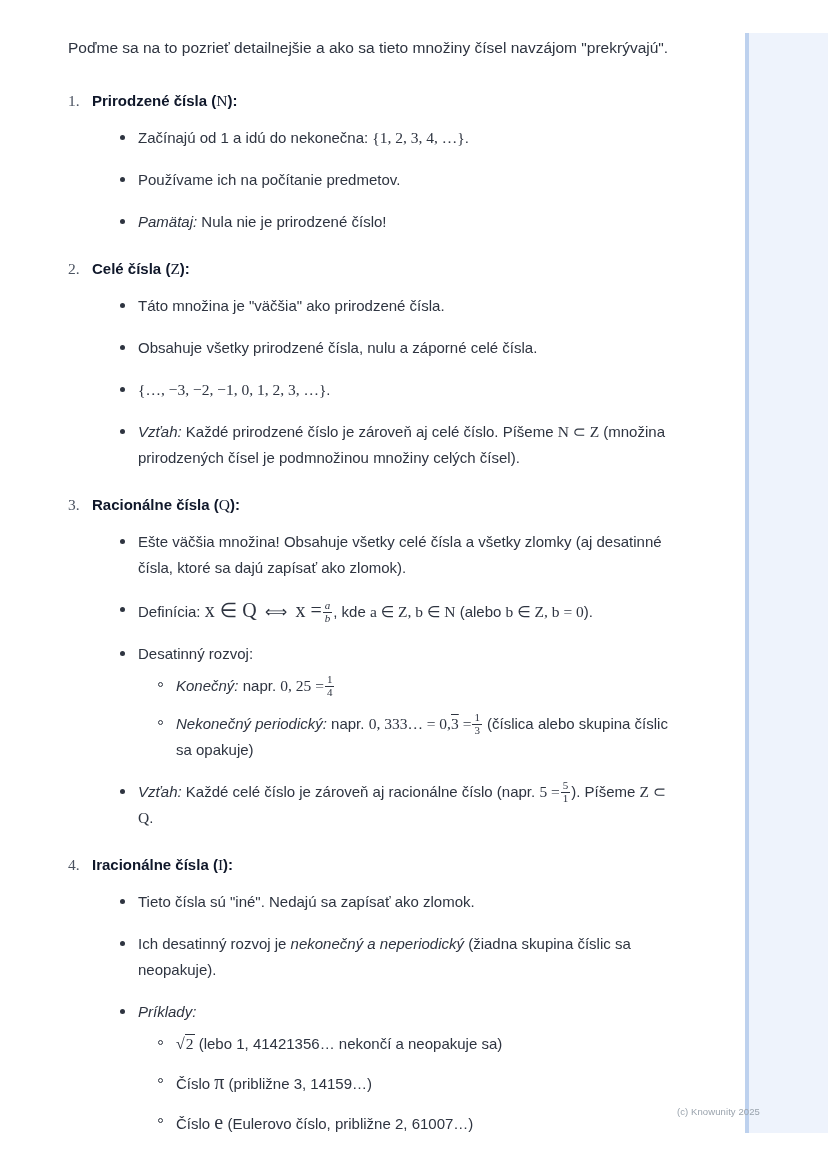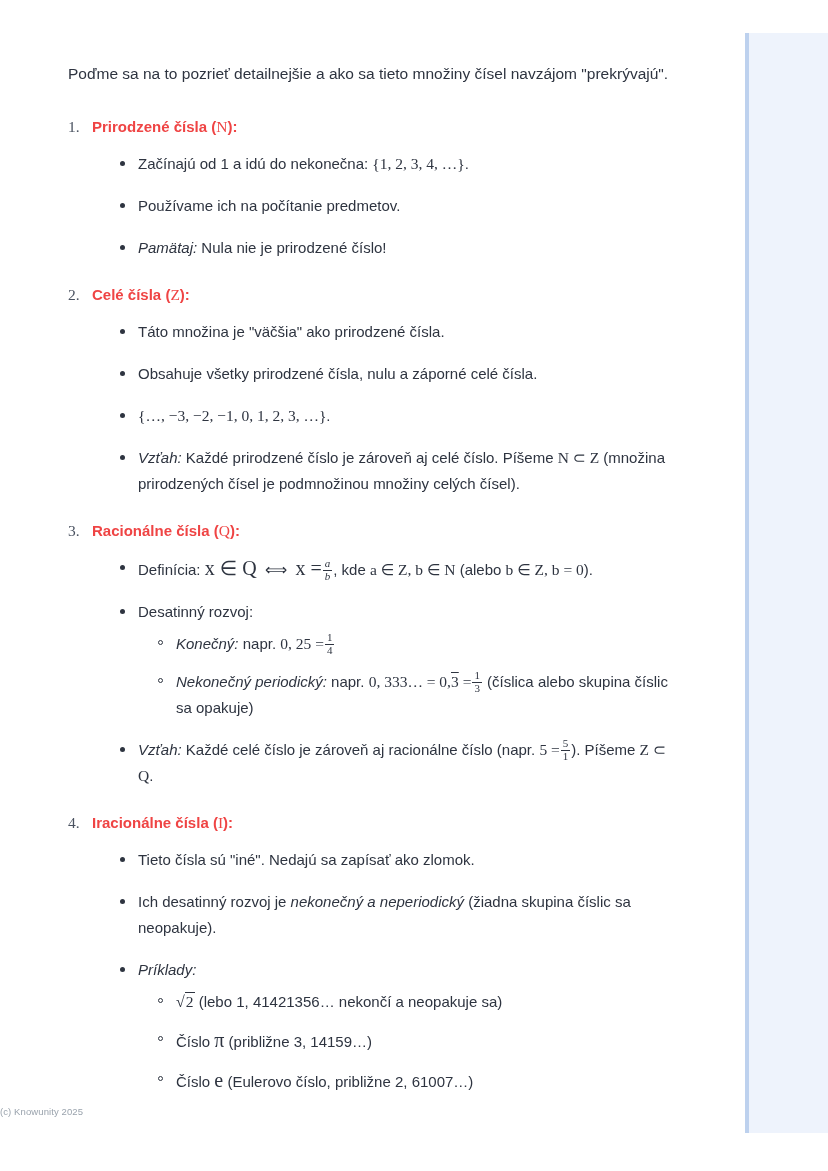--- a/index.html
+++ b/index.html
@@ -30,21 +30,21 @@
   }
 
   
   .doc {
     position: absolute;
     left: 0;
     top: 0;
     width: 745px;
     height: 1171px;
     box-sizing: border-box;
-    padding: 58px 60px 0 68px;
+    padding: 32px 60px 0 68px;
   }
 
   p.intro {
     font-size: 15.5px;
     line-height: 31px;
     margin: 0 0 26px 0;
     text-align: justify;
     color: #2e3440;
   }
 
@@ -68,21 +68,21 @@
     font-family: "Liberation Serif", serif;
     font-size: 15.5px;
     color: #4a5260;
     line-height: 24px;
   }
   .section-title {
     font-size: 15px;
     font-weight: bold;
     line-height: 24px;
     margin: 0 0 12px 0;
-    color: #ef4444;
+    color: #0f172a;
   }
   .section-title .mathset {
     font-weight: normal;
   }
 
   ul.bullets {
     list-style: none;
     margin: 0;
     padding: 0 0 0 26px;
   }
@@ -169,21 +169,21 @@
     border-top: 1px solid #2e3440;
     padding: 0 1px 0 1px;
   }
   .sqrt .radicand.it { font-style: italic; }
 
   .footer {
     position: absolute;
     left: 0;
     top: 1106px;
     width: 760px;
-    text-align: left;
+    text-align: right;
     font-size: 9.5px;
     color: #9aa3ad;
     letter-spacing: 0.1px;
   }
 </style>
 </head>
 <body>
 
 <div class="side-panel"></div>
 
@@ -215,20 +215,21 @@
         <li><em>Vzťah:</em><span> Každé prirodzené číslo je zároveň aj celé číslo. Píšeme </span><span class="m">N ⊂ Z</span><span> (množina prirodzených čísel je podmnožinou množiny celých čísel).</span></li>
       </ul>
     </li>
 
     <li class="section">
       <div class="section-title">
         <span>Racionálne čísla (</span><span class="m mathset">Q</span><span>):</span>
       </div>
       <ul class="bullets">
 
+        <li><span>Ešte väčšia množina! Obsahuje všetky celé čísla a všetky zlomky (aj desatinné čísla, ktoré sa dajú zapísať ako zlomok).</span></li>
 
         <li><span>Definícia: </span><span class="mi">x ∈ Q</span>&nbsp;&nbsp;<span class="m">⟺</span>&nbsp;&nbsp;<span class="mi">x =</span><span class="frac it"><span class="num">a</span><span class="den">b</span></span><span>, kde </span><span class="m">a ∈ Z, b ∈ N</span><span> (alebo </span><span class="m">b ∈ Z, b = 0</span><span>).</span></li>
 
         <li><span>Desatinný rozvoj:</span>
           <ul class="subbullets">
             <li><em>Konečný:</em><span> napr. </span><span class="m">0, 25 =</span><span class="frac"><span class="num">1</span><span class="den">4</span></span></li>
             <li><em>Nekonečný periodický:</em><span> napr. </span><span class="m">0, 333… = 0,</span><span class="m over">3</span><span class="m"> =</span><span class="frac"><span class="num">1</span><span class="den">3</span></span><span> (číslica alebo skupina číslic sa opakuje)</span></li>
           </ul>
         </li>
 

